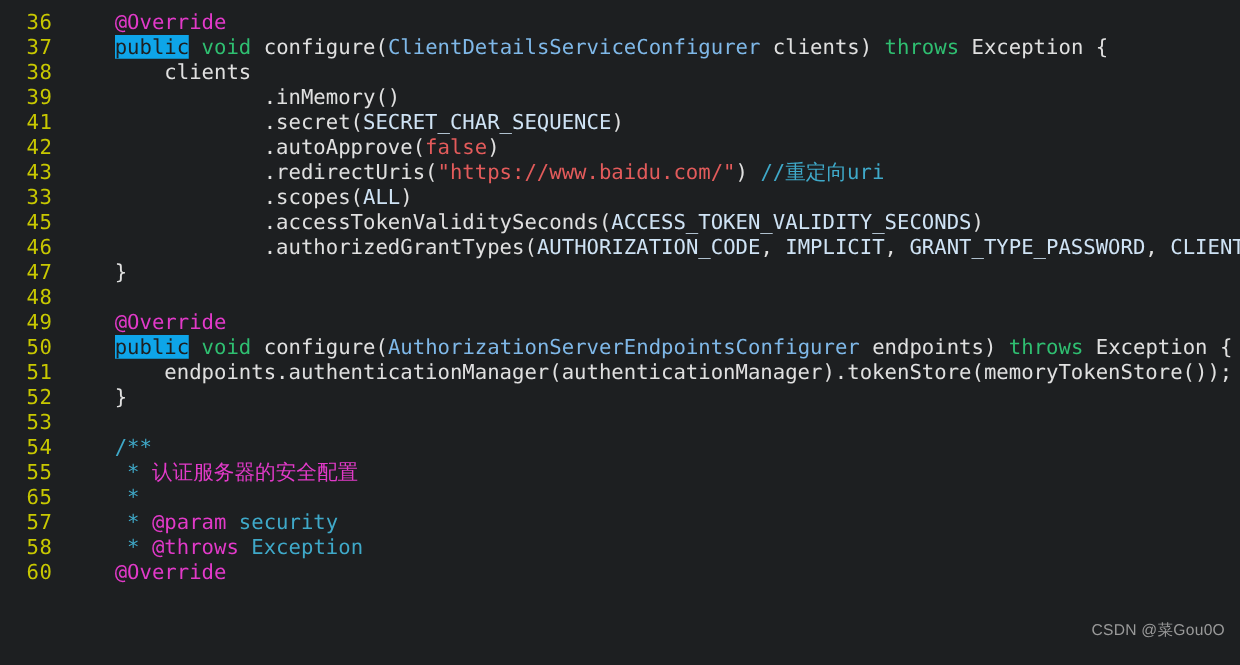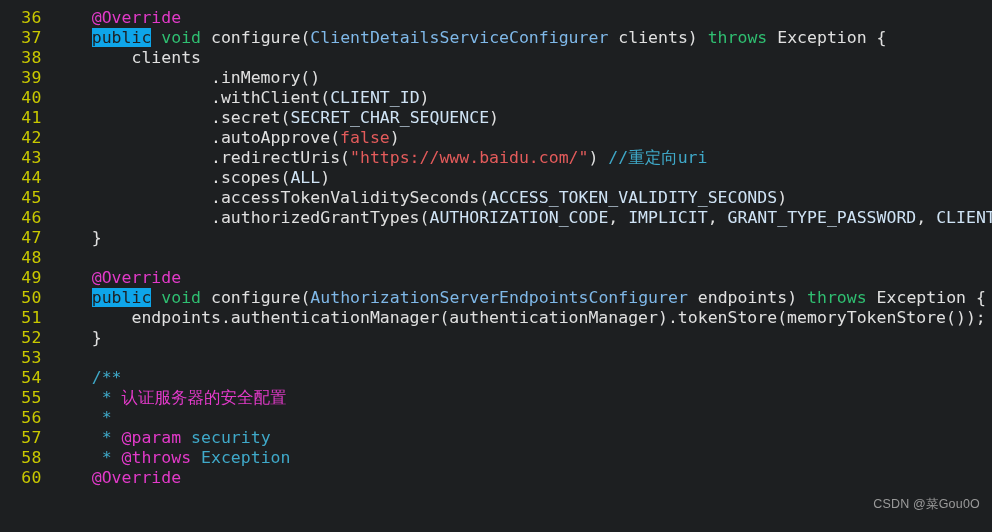--- a/index.html
+++ b/index.html
@@ -96,37 +96,36 @@
 </head>
 <body>
 
 <div id="screen">
 
   <div class="code-area" id="code-area">
       <div class="row"><span class="lno">36</span><span class="ltext"><span class="t-plain">    </span><span class="t-anno">@Override</span></span></div>
       <div class="row"><span class="lno">37</span><span class="ltext"><span class="t-plain">    </span><span class="cursor-bar"></span><span class="hl-search">public</span><span class="t-plain"> </span><span class="t-kw">void</span><span class="t-plain"> </span><span class="t-plain">configure(</span><span class="t-type">ClientDetailsServiceConfigurer</span><span class="t-plain"> clients)</span><span class="t-plain"> </span><span class="t-kw">throws</span><span class="t-plain"> Exception {</span></span></div>
       <div class="row"><span class="lno">38</span><span class="ltext"><span class="t-plain">        clients</span></span></div>
       <div class="row"><span class="lno">39</span><span class="ltext"><span class="t-plain">                .inMemory()</span></span></div>
-      <div class="row"><span class="lno">40</span><span class="ltext"><span class="t-plain">                .withClient(</span><span class="t-const">CLIENT_ID</span><span class="t-plain">)</span></span></div>
       <div class="row"><span class="lno">41</span><span class="ltext"><span class="t-plain">                .secret(</span><span class="t-const">SECRET_CHAR_SEQUENCE</span><span class="t-plain">)</span></span></div>
       <div class="row"><span class="lno">42</span><span class="ltext"><span class="t-plain">                .autoApprove(</span><span class="t-bool">false</span><span class="t-plain">)</span></span></div>
       <div class="row"><span class="lno">43</span><span class="ltext"><span class="t-plain">                .redirectUris(</span><span class="t-str">"https://www.baidu.com/"</span><span class="t-plain">) </span><span class="t-cmt">//重定向uri</span></span></div>
-      <div class="row"><span class="lno">44</span><span class="ltext"><span class="t-plain">                .scopes(</span><span class="t-const">ALL</span><span class="t-plain">)</span></span></div>
+      <div class="row"><span class="lno">33</span><span class="ltext"><span class="t-plain">                .scopes(</span><span class="t-const">ALL</span><span class="t-plain">)</span></span></div>
       <div class="row"><span class="lno">45</span><span class="ltext"><span class="t-plain">                .accessTokenValiditySeconds(</span><span class="t-const">ACCESS_TOKEN_VALIDITY_SECONDS</span><span class="t-plain">)</span></span></div>
       <div class="row"><span class="lno">46</span><span class="ltext"><span class="t-plain">                .authorizedGrantTypes(</span><span class="t-const">AUTHORIZATION_CODE</span><span class="t-plain">, </span><span class="t-const">IMPLICIT</span><span class="t-plain">, </span><span class="t-const">GRANT_TYPE_PASSWORD</span><span class="t-plain">, </span><span class="t-const">CLIENT_</span></span></div>
       <div class="row"><span class="lno">47</span><span class="ltext"><span class="t-plain">    }</span></span></div>
       <div class="row"><span class="lno">48</span><span class="ltext"></span></div>
       <div class="row"><span class="lno">49</span><span class="ltext"><span class="t-plain">    </span><span class="t-anno">@Override</span></span></div>
       <div class="row"><span class="lno">50</span><span class="ltext"><span class="t-plain">    </span><span class="cursor-bar"></span><span class="hl-search">public</span><span class="t-plain"> </span><span class="t-kw">void</span><span class="t-plain"> </span><span class="t-plain">configure(</span><span class="t-type">AuthorizationServerEndpointsConfigurer</span><span class="t-plain"> endpoints)</span><span class="t-plain"> </span><span class="t-kw">throws</span><span class="t-plain"> Exception {</span></span></div>
       <div class="row"><span class="lno">51</span><span class="ltext"><span class="t-plain">        endpoints.authenticationManager(authenticationManager).tokenStore(memoryTokenStore());</span></span></div>
       <div class="row"><span class="lno">52</span><span class="ltext"><span class="t-plain">    }</span></span></div>
       <div class="row"><span class="lno">53</span><span class="ltext"></span></div>
       <div class="row"><span class="lno">54</span><span class="ltext"><span class="t-plain">    </span><span class="t-jdoc">/**</span></span></div>
       <div class="row"><span class="lno">55</span><span class="ltext"><span class="t-plain">     </span><span class="t-jdoc">*</span><span class="t-plain"> </span><span class="t-cmt-cn">认证服务器的安全配置</span></span></div>
-      <div class="row"><span class="lno">56</span><span class="ltext"><span class="t-plain">     </span><span class="t-jdoc">*</span></span></div>
+      <div class="row"><span class="lno">65</span><span class="ltext"><span class="t-plain">     </span><span class="t-jdoc">*</span></span></div>
       <div class="row"><span class="lno">57</span><span class="ltext"><span class="t-plain">     </span><span class="t-jdoc">*</span><span class="t-plain"> </span><span class="t-jtag">@param</span><span class="t-plain"> </span><span class="t-jdoc">security</span></span></div>
       <div class="row"><span class="lno">58</span><span class="ltext"><span class="t-plain">     </span><span class="t-jdoc">*</span><span class="t-plain"> </span><span class="t-jtag">@throws</span><span class="t-plain"> </span><span class="t-jdoc">Exception</span></span></div>
       <div class="row"><span class="lno">60</span><span class="ltext"><span class="t-plain">    </span><span class="t-anno">@Override</span></span></div>
     </div>
 
   <div class="statusline">
     
   </div>
 
   <div class="watermark">CSDN @菜Gou0O</div>

